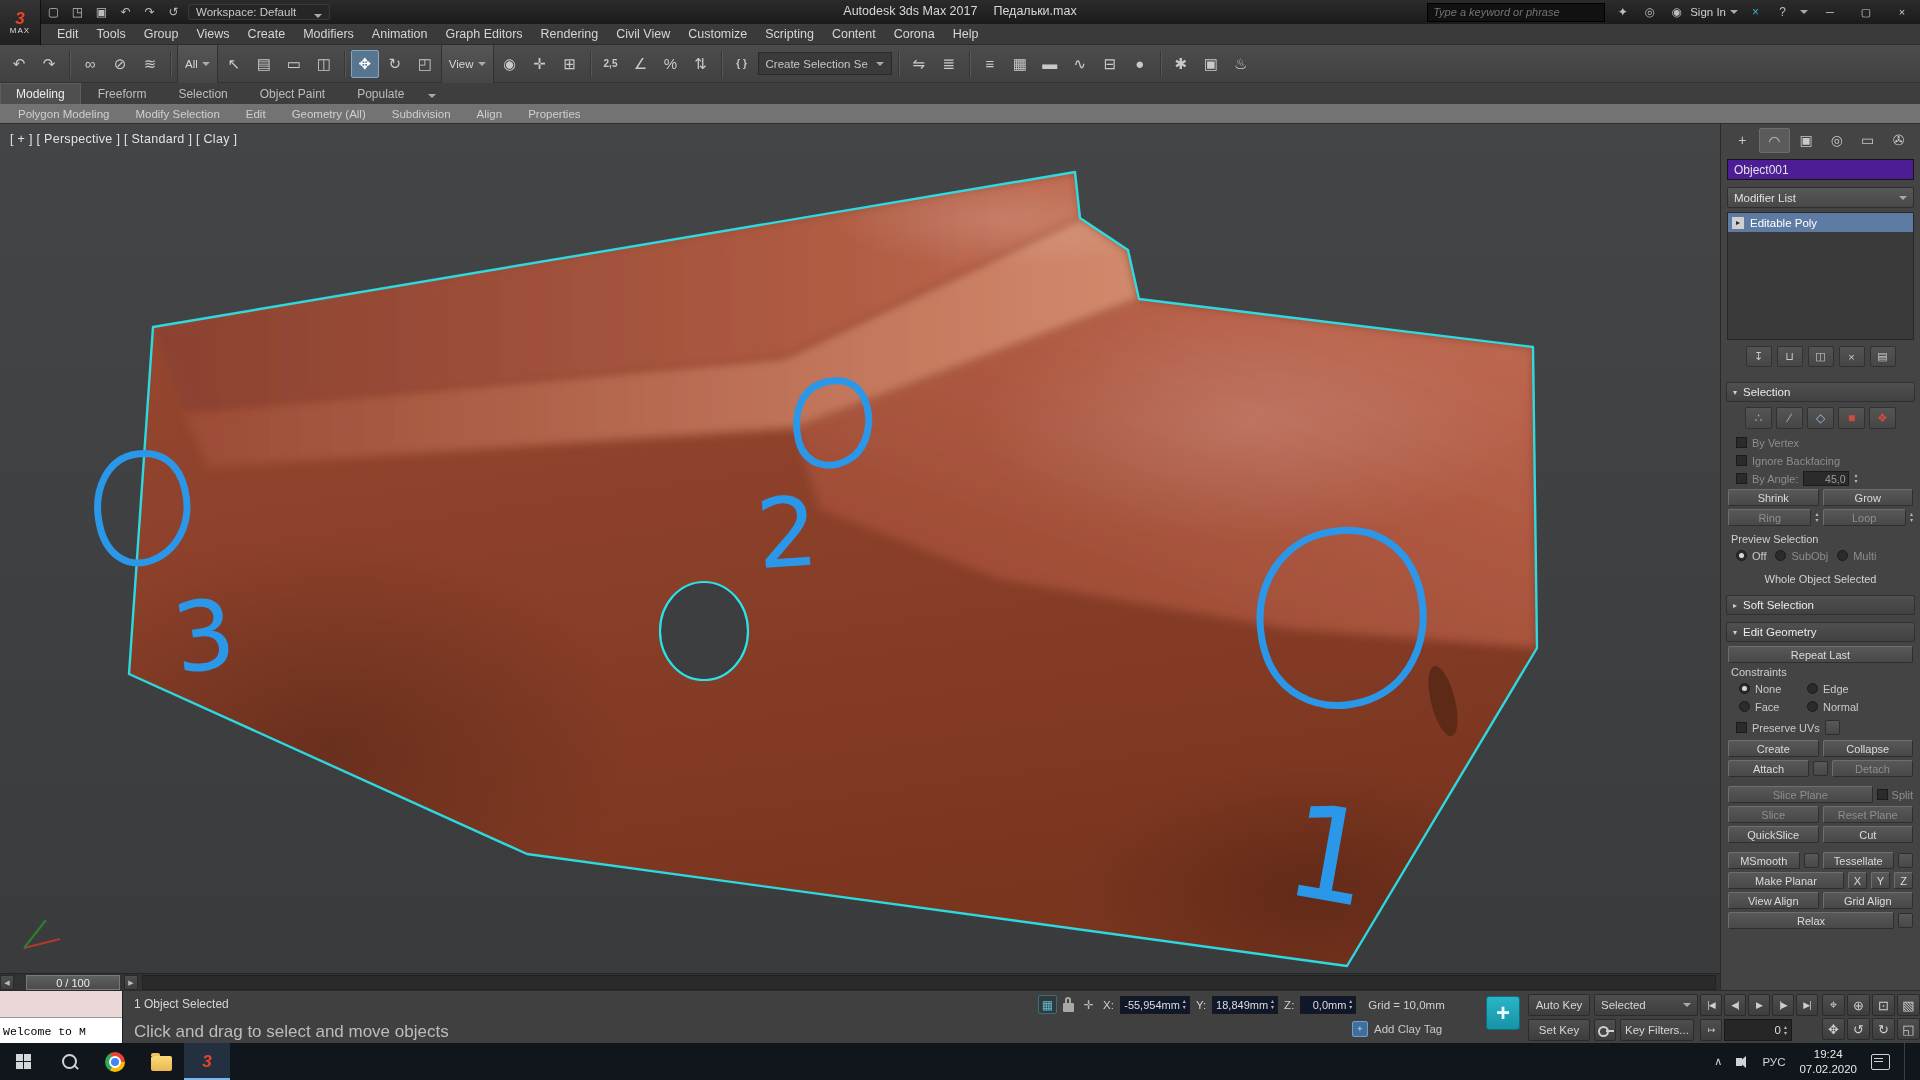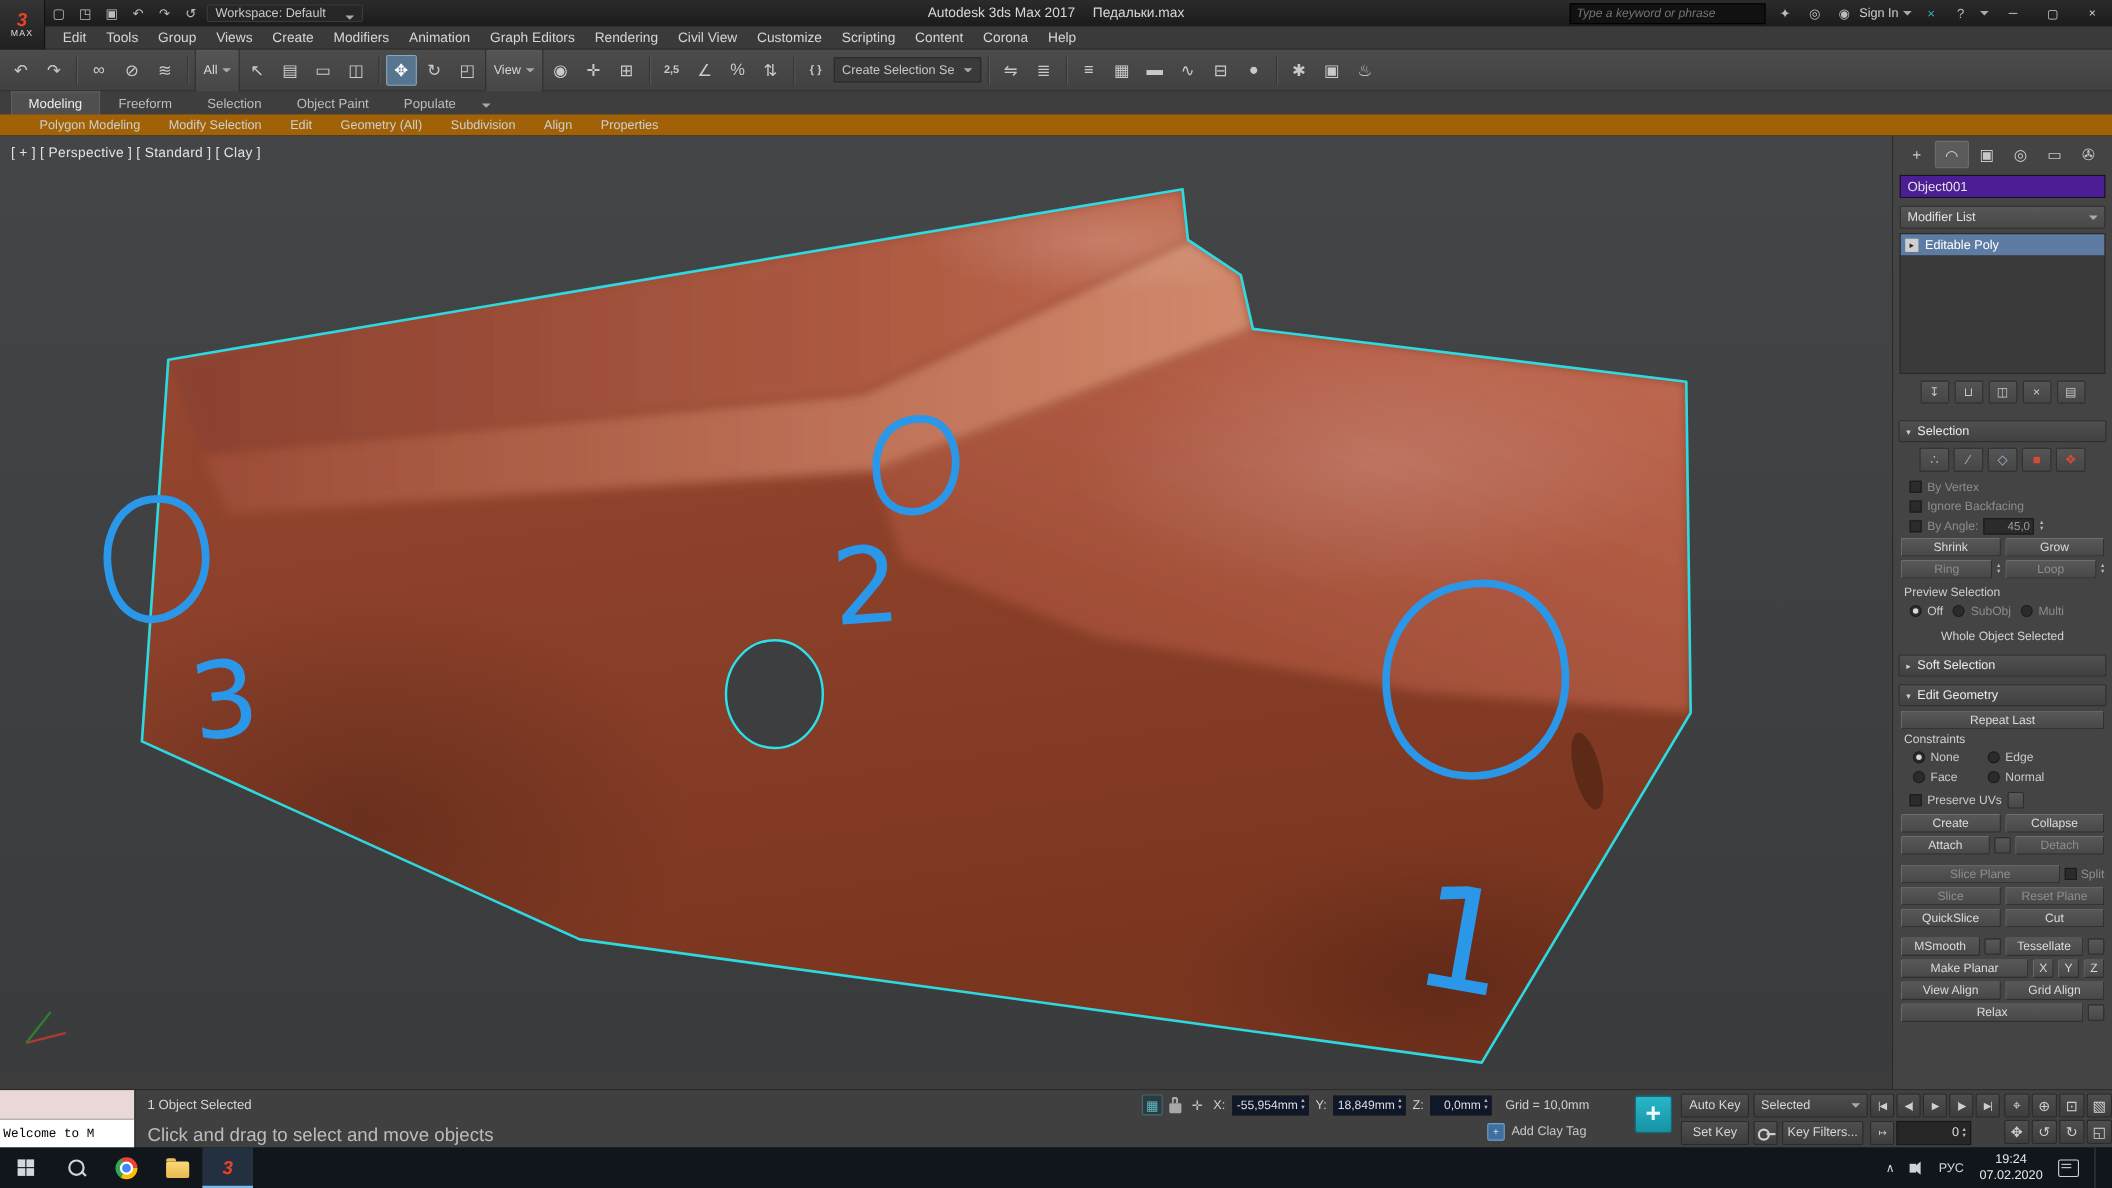--- a/index.html
+++ b/index.html
@@ -30,25 +30,25 @@
            border-bottom:1px solid #323232;display:flex;align-items:center;padding:0 5px;gap:2px;box-sizing:border-box}
   .tbi{min-width:26px;height:26px;display:flex;align-items:center;justify-content:center;font-size:15px;color:#c9c9c9;
        border:1px solid transparent;border-radius:2px}
   .tbi.sm{font-size:10px;font-weight:bold}
   .tbi.active{background:#58758f;border-color:#87a6c2;color:#fff}
   .tb-sep{width:1px;height:26px;background:#363636;box-shadow:1px 0 0 #585858;margin:0 4px}
   .tb-dd{height:21px;background:linear-gradient(#575757,#454545);border:1px solid #313131;border-radius:2px;
          display:flex;align-items:center;gap:4px;padding:12px 7px;font-size:11.5px;color:#d8d8d8;white-space:nowrap}
   .tb-combo{height:21px;background:#3a3a3a;border:1px solid #2a2a2a;display:flex;align-items:center;gap:8px;padding:0 7px;font-size:11.5px;color:#c6c6c6;white-space:nowrap}
   
-  .ribbon-tabs{position:absolute;left:0;top:83px;width:1920px;height:21px;background:#3e3e3e;display:flex;align-items:flex-end;padding-left:10px;box-sizing:border-box;gap:2px}
+  .ribbon-tabs{position:absolute;left:0;top:83px;width:1920px;height:21px;background:#3e3e3e;display:flex;align-items:flex-end;box-sizing:border-box;gap:2px}
   .rtab{padding:3px 15px 3px;font-size:12px;color:#bdbdbd}
   .rtab.active{background:#4f4f4f;color:#ededed;border:1px solid #5e5e5e;border-bottom:none}
-  .ribbon-panels{position:absolute;left:0;top:104px;width:1920px;height:20px;background:#a16207;border-bottom:1px solid #2e2e2e;
-                 display:flex;align-items:center;padding-left:26px;box-sizing:border-box;gap:6px}
+  .ribbon-panels{position:absolute;left:0;top:104px;width:1920px;height:20px;background:#737373;border-bottom:1px solid #2e2e2e;
+                 display:flex;align-items:center;padding-left:8px;box-sizing:border-box;gap:6px}
   .rpanel{padding:2px 10px;font-size:11.5px;color:#cfcfcf}
   
   .viewport{position:absolute;left:0;top:124px;width:1720px;height:849px;background:linear-gradient(#444546,#3a3b3c);overflow:hidden}
   .vp-label{position:absolute;left:10px;top:8px;color:#e2e2e2;font-size:12.5px;letter-spacing:.3px;z-index:3}
   
   .cmd{position:absolute;left:1720px;top:124px;width:200px;height:866px;background:#444;border-left:1px solid #292929;
        box-sizing:border-box;padding:2px 5px;display:flex;flex-direction:column;overflow:hidden}
   .cp-tabs{display:flex;gap:2px;justify-content:space-between;padding:2px 2px 4px}
   .cp-tab{flex:1;height:23px;display:flex;align-items:center;justify-content:center;color:#c8c8c8;font-size:14px;border-radius:2px}
   .cp-tab.active{background:#5b5b5b;border:1px solid #6d6d6d}
@@ -539,20 +539,26 @@
           <span class="btn f1">Grid Align</span>
         </div>
         <div class="btnrow">
           <span class="btn f1">Relax</span>
           <span class="minisq"></span>
         </div>
       </div>
     </div>
   </div>
 
+  <div class="timeline">
+    <span class="tl-btn">◀</span>
+    <span class="tl-handle">0 / 100</span>
+    <span class="tl-btn" style="margin-left:4px">▶</span>
+    <span class="tl-track"></span>
+  </div>
 
   <div class="statusbar">
     <div class="listener">
       <div class="pink"></div>
       <div class="white">Welcome to M</div>
     </div>
     <div class="sb-l1">1 Object Selected</div>
     <div class="sb-l2">Click and drag to select and move objects</div>
 
     <div class="coords">

